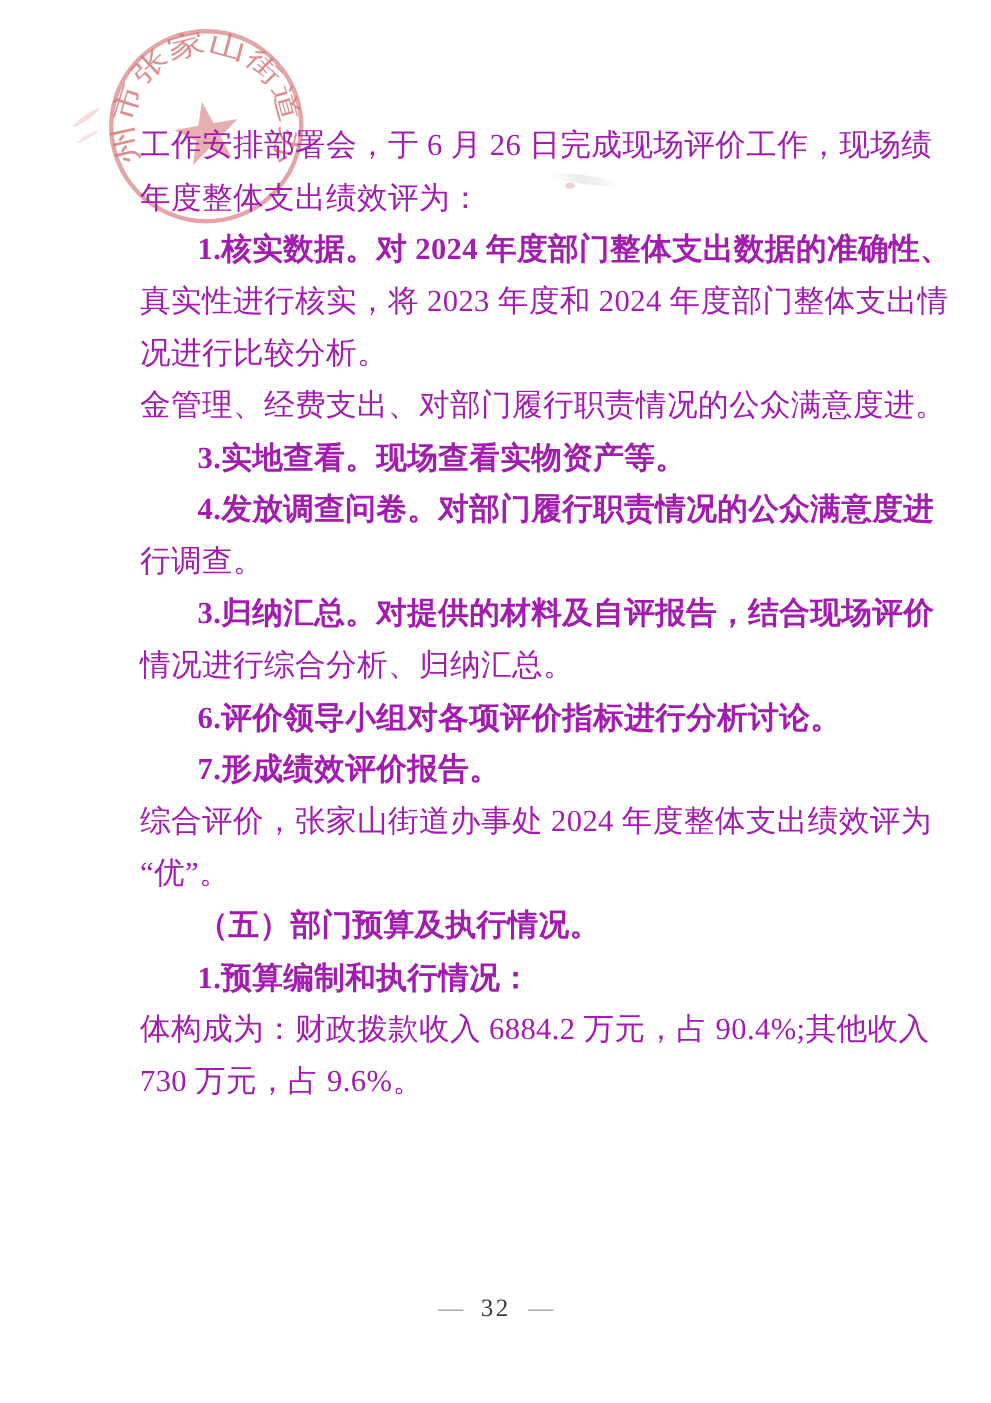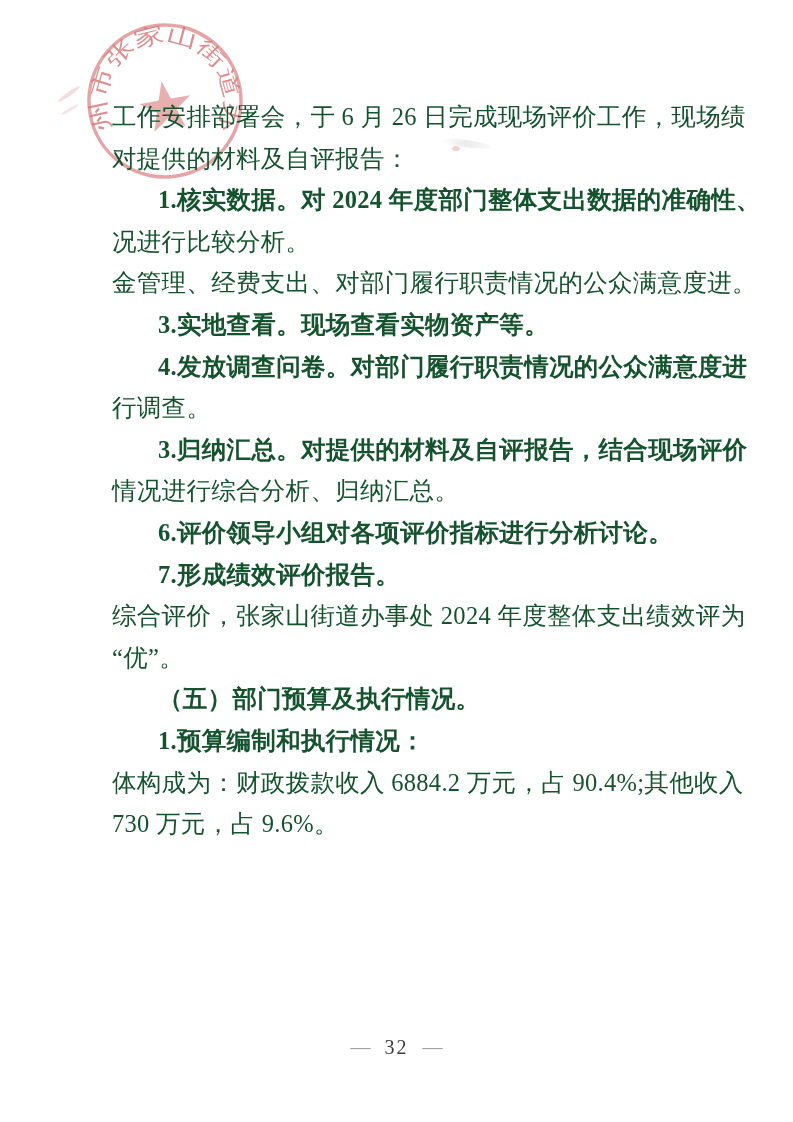--- a/index.html
+++ b/index.html
@@ -31,21 +31,21 @@
   }
   .seal svg { width: 100%; height: 100%; }
 
   
   .text-block {
     position: absolute;
     left: 112px;
     top: 96px;
     width: 645px;
     z-index: 2;
-    color: #14532d;
+    color: #a21caf;
     font-size: 24.5px;
     line-height: 41.6px;
     letter-spacing: 0.3px;
   }
   .line {
     white-space: pre;
     height: 41.6px;
   }
   .line.indent { text-indent: 46px; font-weight: bold; }
 
@@ -105,22 +105,23 @@
     </svg>
   </div>
 
   <div class="smudge smudge-1"></div>
   <div class="smudge smudge-2"></div>
   <div class="smudge smudge-3"></div>
   <div class="smudge smudge-4"></div>
 
   <div class="text-block" id="paragraphs">
       <div class="line">工作安排部署会，于 6 月 26 日完成现场评价工作，现场绩</div>
-      <div class="line">对提供的材料及自评报告：</div>
+      <div class="line">年度整体支出绩效评为：</div>
       <div class="line indent">1.核实数据。对 2024 年度部门整体支出数据的准确性、</div>
+      <div class="line">真实性进行核实，将 2023 年度和 2024 年度部门整体支出情</div>
       <div class="line">况进行比较分析。</div>
       <div class="line">金管理、经费支出、对部门履行职责情况的公众满意度进。</div>
       <div class="line indent">3.实地查看。现场查看实物资产等。</div>
       <div class="line indent">4.发放调查问卷。对部门履行职责情况的公众满意度进</div>
       <div class="line">行调查。</div>
       <div class="line indent">3.归纳汇总。对提供的材料及自评报告，结合现场评价</div>
       <div class="line">情况进行综合分析、归纳汇总。</div>
       <div class="line indent">6.评价领导小组对各项评价指标进行分析讨论。</div>
       <div class="line indent">7.形成绩效评价报告。</div>
       <div class="line">综合评价，张家山街道办事处 2024 年度整体支出绩效评为</div>

